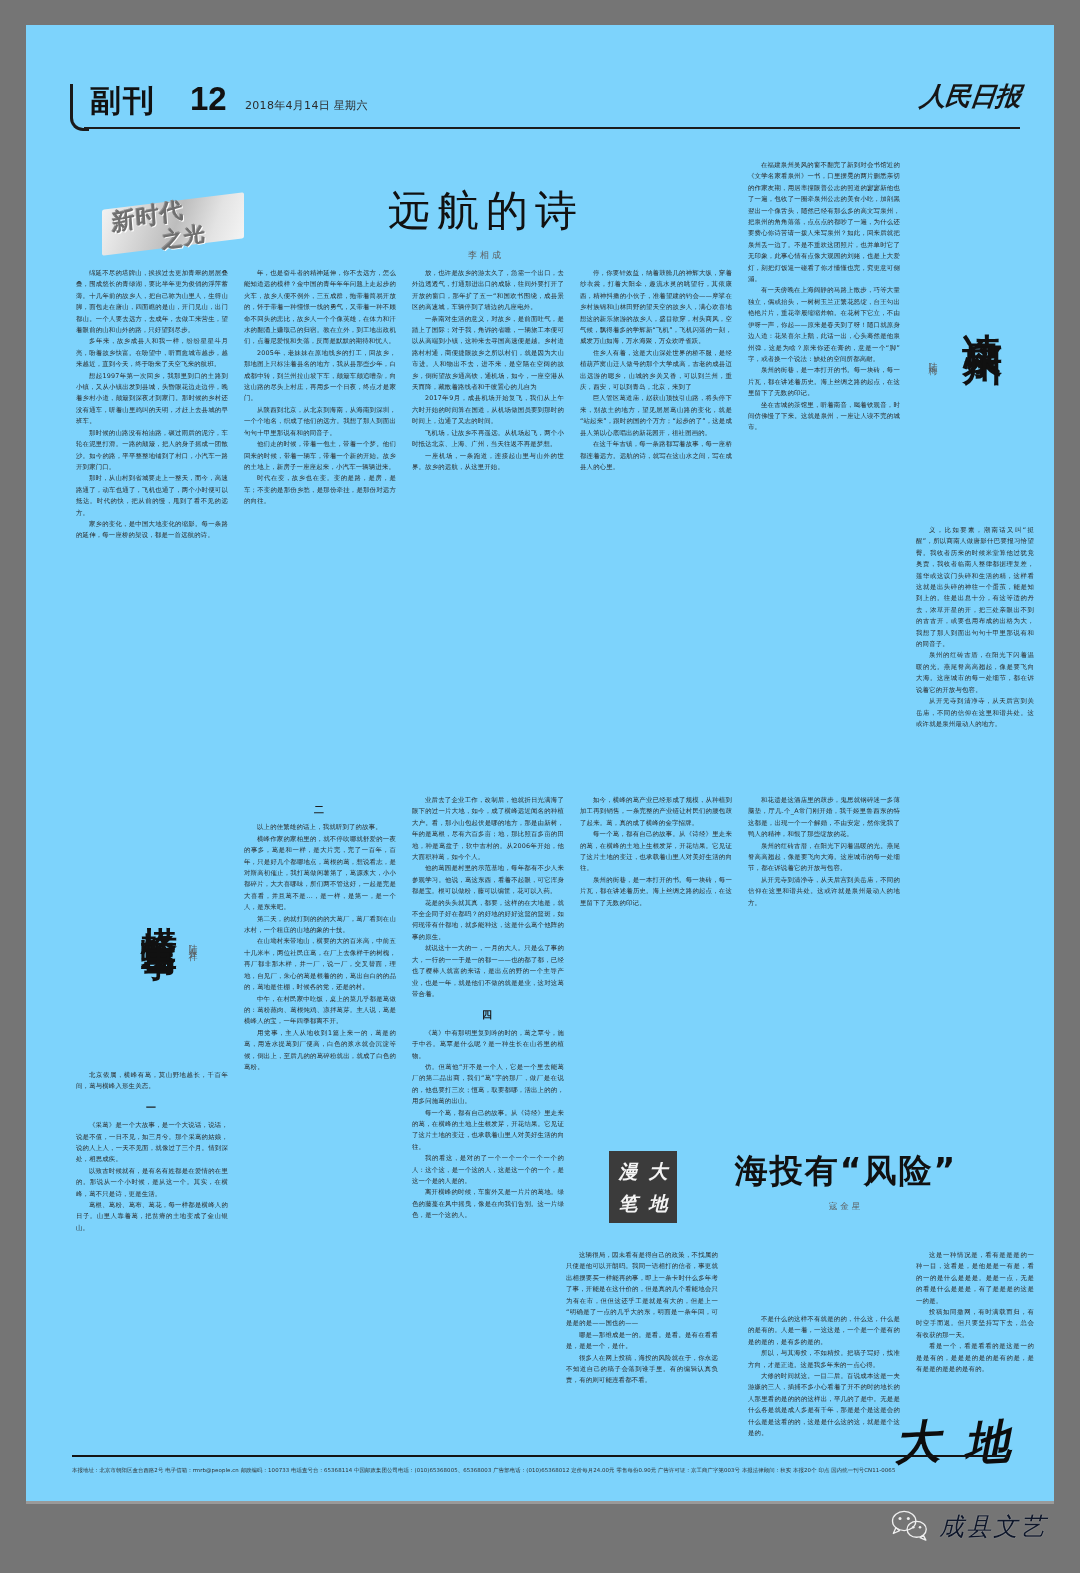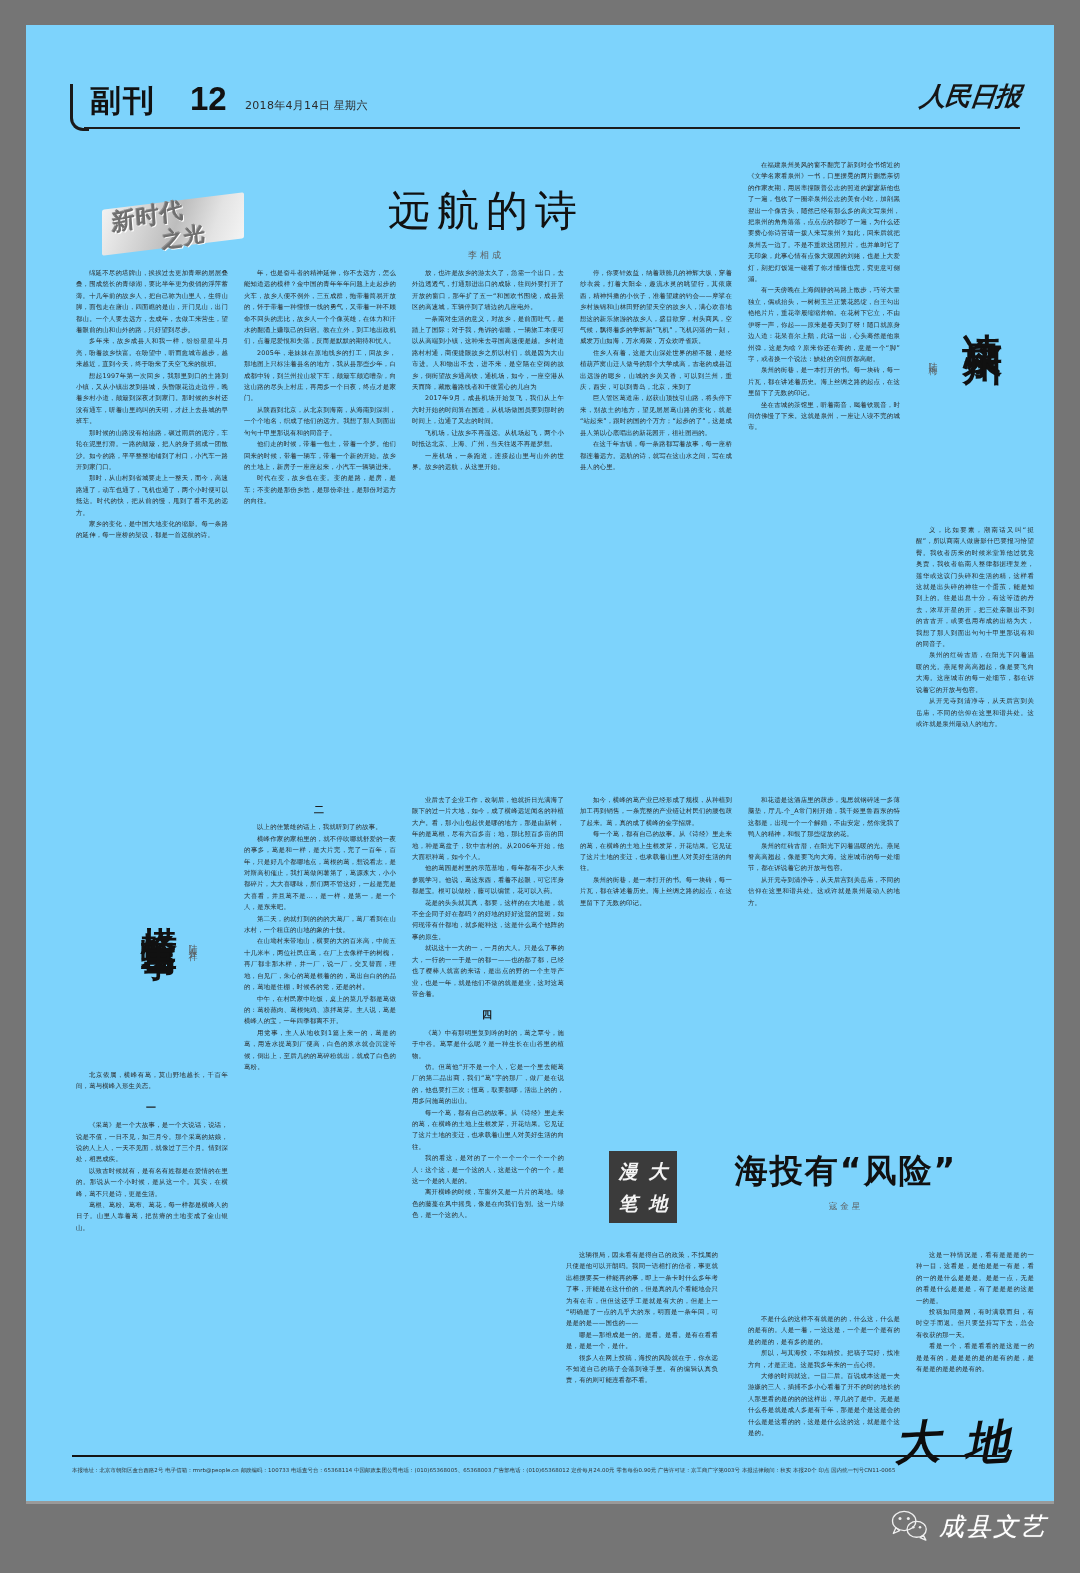--- a/index.html
+++ b/index.html
@@ -285,21 +285,21 @@
     width: 178px; height: 52px;
     display: flex;
     align-items: center;
     gap: 9px;
   }
   .wechat .wx-icon { width: 40px; height: 34px; position: relative; flex: none; }
   .wechat .wx-label {
     font-family: "DejaVu Sans", sans-serif;
     font-size: 25px;
     font-weight: 400;
-    color: #ffffff;
+    color: #0f172a;
     font-style: italic;
     letter-spacing: 2px;
     text-shadow: 0 0 1px rgba(255,255,255,.6);
     line-height: 1;
   }
 </style>
 </head>
 <body>
 
 <div class="page-frame"></div>

